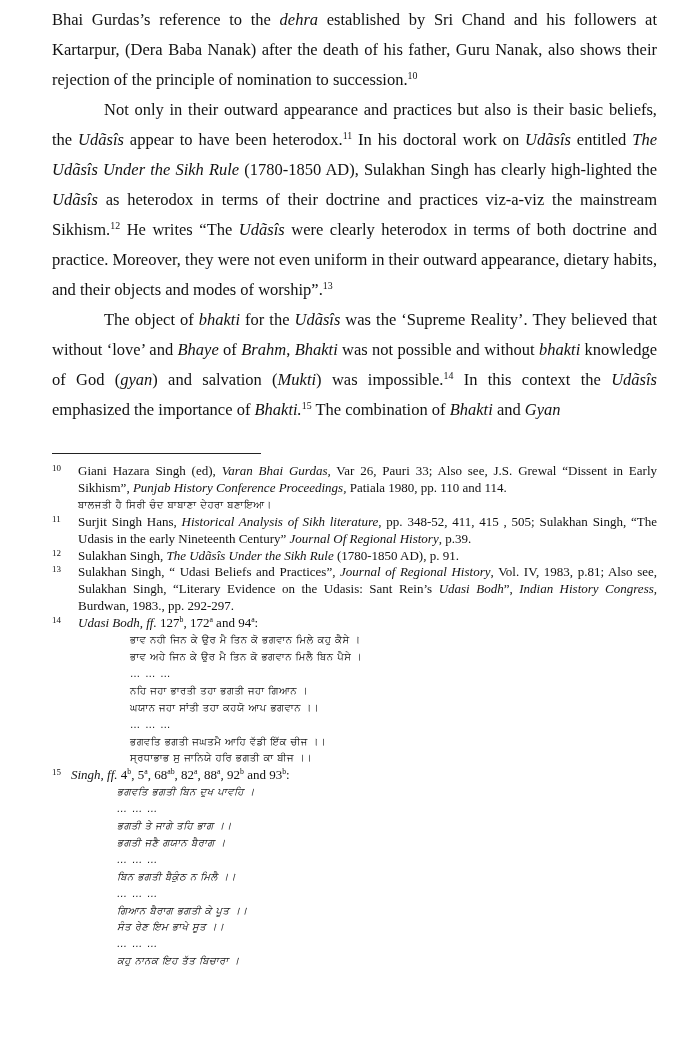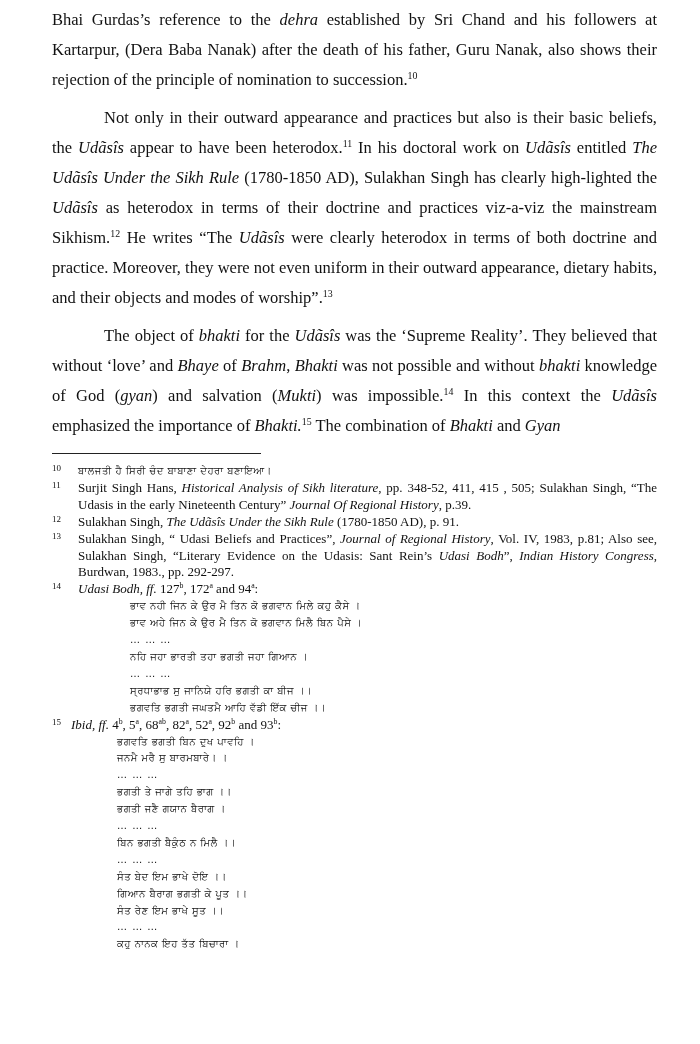--- a/index.html
+++ b/index.html
@@ -4,21 +4,21 @@
 <style>
   html, body { margin: 0; padding: 0; background: #ffffff; }
   body { width: 700px; height: 1044px; overflow: hidden; position: relative; color: #111; }
   .page { position: absolute; left: 0; top: 17px; width: 700px; height: 1044px; }
   .body-text {
     position: absolute; left: 52px; width: 605px; top: -12px;
     font-family: "Liberation Serif", serif; font-size: 16.5px; line-height: 30px;
     text-align: justify;
   }
   .body-text p { margin: 0; }
-  .body-text p.indent { text-indent: 52px; margin-top: 8px; }
+  .body-text p.indent { text-indent: 52px; }
   .body-text sup, .fn sup { font-size: 0.6em; vertical-align: super; line-height: 0; }
   i { font-style: italic; }
   .divider { position: absolute; left: 52px; top: 436px; width: 209px; height: 1px; background: #222; }
   .footnotes {
     position: absolute; left: 52px; top: 446px; width: 605px;
     font-family: "Liberation Serif", serif; font-size: 13px; line-height: 16.9px;
   }
   .fn { position: relative; padding-left: 26px; text-align: justify; }
   .fn .num { position: absolute; left: 0; top: -3px; font-size: 9px; }
   .fn.tight { padding-left: 19px; }
@@ -36,20 +36,21 @@
 <div class="page">
   <div class="body-text" id="body-text">
       <p class=""><span>Bhai Gurdas’s reference to the </span><i>dehra</i><span> established by Sri Chand and his followers at Kartarpur, (Dera Baba Nanak) after the death of his father, Guru Nanak, also shows their rejection of the principle of nomination to succession.</span><sup>10</sup></p>
       <p class="indent"><span>Not only in their outward appearance and practices but also is their basic beliefs, the </span><i>Udãsîs</i><span>  appear to have been heterodox.</span><sup>11</sup><span> In his doctoral work on </span><i>Udãsîs</i><span> entitled </span><i>The Udãsîs Under the Sikh Rule</i><span> (1780-1850 AD), Sulakhan Singh has clearly high-lighted the </span><i>Udãsîs</i><span>  as heterodox in terms of their doctrine and practices viz-a-viz the mainstream Sikhism.</span><sup>12</sup><span> He writes “The </span><i>Udãsîs</i><span>  were clearly heterodox in terms of both doctrine and practice. Moreover, they were not even uniform in their outward appearance, dietary habits, and their objects and modes of worship”.</span><sup>13</sup></p>
       <p class="indent"><span>The object of </span><i>bhakti</i><span> for the </span><i>Udãsîs</i><span>  was the ‘Supreme Reality’. They believed that without ‘love’ and </span><i>Bhaye</i><span> of </span><i>Brahm</i><span>, </span><i>Bhakti</i><span> was not possible and without </span><i>bhakti</i><span> knowledge of God (</span><i>gyan</i><span>) and salvation (</span><i>Mukti</i><span>) was impossible.</span><sup>14</sup><span> In this context the </span><i>Udãsîs</i><span>  emphasized the importance of </span><i>Bhakti.</i><sup>15</sup><span> The combination of </span><i>Bhakti</i><span> and </span><i>Gyan</i></p>
     </div>
   <div class="divider"></div>
   <div class="footnotes" id="footnotes">
       <div class="fn">
         <span class="num">10</span>
+        <div><span>Giani Hazara Singh (ed), </span><i>Varan Bhai Gurdas,</i><span> Var 26, Pauri 33; Also see, J.S. Grewal “Dissent in Early Sikhism”, </span><i>Punjab History Conference Proceedings,</i><span> Patiala 1980, pp. 110 and 114.</span></div>
         <div class="gur">ਬਾਲਜਤੀ ਹੈ ਸਿਰੀ ਚੰਦ ਬਾਬਾਣਾ ਦੇਹਰਾ ਬਣਾਇਆ।</div>
       </div>
       <div class="fn">
         <span class="num">11</span>
         <div><span>Surjit Singh Hans, </span><i>Historical Analysis of Sikh literature</i><span>, pp. 348-52, 411, 415 , 505; Sulakhan Singh, “The Udasis in the early Nineteenth Century” </span><i>Journal Of Regional History</i><span>, p.39.</span></div>
       </div>
       <div class="fn">
         <span class="num">12</span>
         <div><span>Sulakhan Singh, </span><i>The Udãsîs Under the Sikh Rule</i><span> (1780-1850 AD), p. 91.</span></div>
       </div>
@@ -58,38 +59,37 @@
         <div><span>Sulakhan Singh, “ Udasi Beliefs and Practices”, </span><i>Journal of Regional History</i><span>, Vol. IV, 1983, p.81; Also see, Sulakhan Singh,  “Literary Evidence on the Udasis: Sant Rein’s </span><i>Udasi Bodh</i><span>”,  </span><i>Indian History Congress</i><span>, Burdwan, 1983., pp. 292-297.</span></div>
       </div>
       <div class="fn">
         <span class="num">14</span>
         <div><i>Udasi Bodh, ff.</i><span> 127</span><sup>b</sup><span>, 172</span><sup>a</sup><span> and 94</span><sup>a</sup><span>:</span></div>
         <div class="verse">
           <span class="gur">ਭਾਵ ਨਹੀ ਜਿਨ ਕੇ ਉਰ ਮੈ ਤਿਨ ਕੋ ਭਗਵਾਨ ਮਿਲੇ ਕਹੁ ਕੈਸੇ ।</span>
           <span class="gur">ਭਾਵ ਅਹੇ ਜਿਨ ਕੇ ਉਰ ਮੈ ਤਿਨ ਕੋ ਭਗਵਾਨ ਮਿਲੈ ਬਿਨ ਪੈਸੇ ।</span>
           <span class="dots">… … …</span>
           <span class="gur">ਨਹਿ ਜਹਾ ਭਾਰਤੀ ਤਹਾ ਭਗਤੀ ਜਹਾ ਗਿਆਨ ।</span>
+          <span class="gur">ਘਯਾਨ ਜਹਾ ਸਾਂਤੀ ਤਹਾ ਕਹਯੋ ਆਪ ਭਗਵਾਨ ।।</span>
           <span class="dots">… … …</span>
+          <span class="gur">ਭਗਵਤਿ ਭਗਤੀ ਜਘਤਮੈ ਆਹਿ ਵੱਡੀ ਇੱਕ ਚੀਜ ।।</span>
           <span class="gur">ਸ੍ਰਧਾਭਾਭ ਸੁ ਜਾਨਿਯੇ ਹਰਿ ਭਗਤੀ ਕਾ ਬੀਜ ।।</span>
-          <span class="gur">ਭਗਵਤਿ ਭਗਤੀ ਜਘਤਮੈ ਆਹਿ ਵੱਡੀ ਇੱਕ ਚੀਜ ।।</span>
         </div>
       </div>
       <div class="fn tight">
         <span class="num">15</span>
-        <div><i>Ibid, ff.</i><span> 4</span><sup>b</sup><span>, 5</span><sup>a</sup><span>, 68</span><sup>ab</sup><span>, 82</span><sup>a</sup><span>, 52</span><sup>a</sup><span>, 92</span><sup>b</sup><span> and 93</span><sup>b</sup><span>:</span></div>
-        <div class="verse" style="padding-left: 46px;">
+        <div><i>Singh, ff.</i><span> 4</span><sup>b</sup><span>, 5</span><sup>a</sup><span>, 68</span><sup>ab</sup><span>, 82</span><sup>a</sup><span>, 88</span><sup>a</sup><span>, 92</span><sup>b</sup><span> and 93</span><sup>b</sup><span>:</span></div>
+        <div class="verse" style="padding-left: 46px; font-style: italic;">
           <span class="gur">ਭਗਵਤਿ ਭਗਤੀ ਬਿਨ ਦੁਖ ਪਾਵਹਿ ।</span>
-          <span class="gur">ਜਨਮੈ ਮਰੈ ਸੁ ਬਾਰਮਬਾਰੇ। ।</span>
           <span class="dots">… … …</span>
           <span class="gur">ਭਗਤੀ ਤੇ ਜਾਗੇ ਤਹਿ ਭਾਗ ।।</span>
           <span class="gur">ਭਗਤੀ ਜਣੈ ਗਯਾਨ ਬੈਰਾਗ ।</span>
           <span class="dots">… … …</span>
           <span class="gur">ਬਿਨ ਭਗਤੀ ਬੈਕੁੰਠ ਨ ਮਿਲੈ ।।</span>
           <span class="dots">… … …</span>
-          <span class="gur">ਸੰਤ ਬੇਦ ਇਮ ਭਾਖੇ ਦੋਇ ।।</span>
           <span class="gur">ਗਿਆਨ ਬੈਰਾਗ ਭਗਤੀ ਕੇ ਪੂਤ ।।</span>
           <span class="gur">ਸੰਤ ਰੇਣ ਇਮ ਭਾਖੇ ਸੂਤ ।।</span>
           <span class="dots">… … …</span>
           <span class="gur">ਕਹੁ ਨਾਨਕ ਇਹ ਤੱਤ ਬਿਚਾਰਾ ।</span>
         </div>
       </div>
     </div>
 </div>
 
 </body></html>

